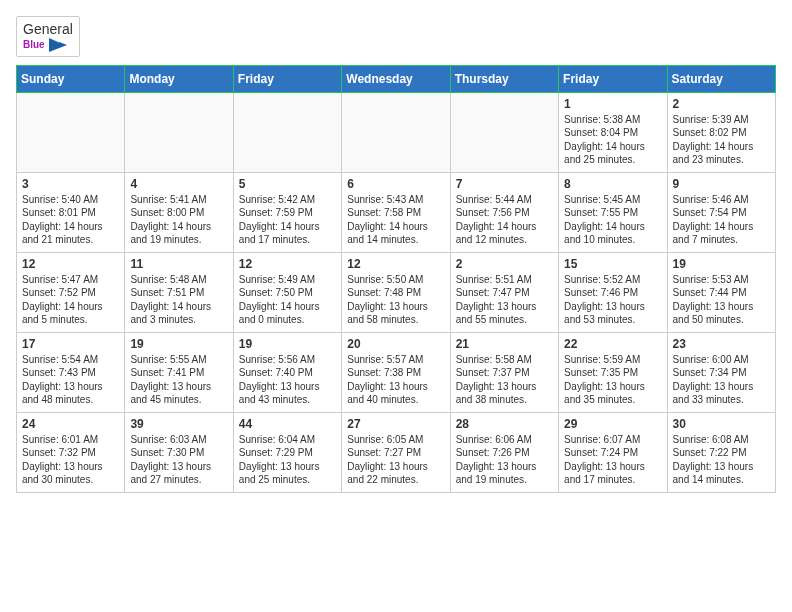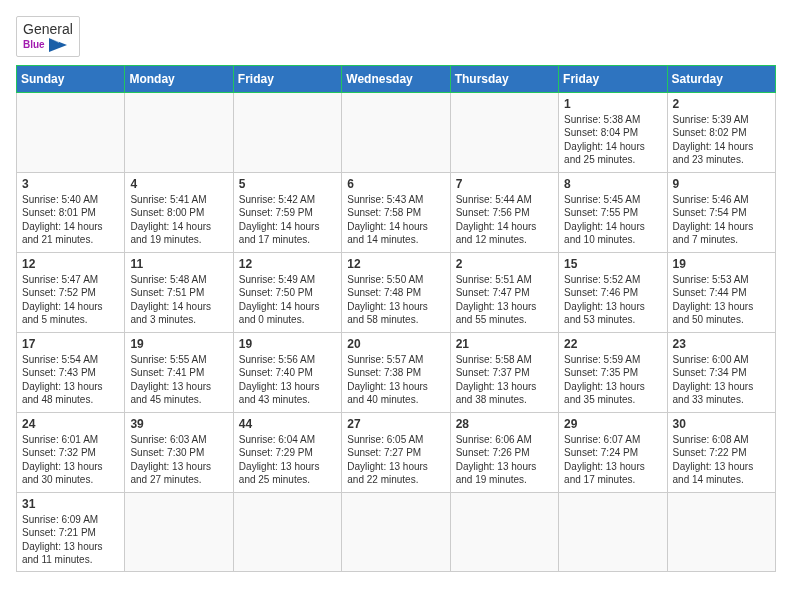--- a/index.html
+++ b/index.html
@@ -237,32 +237,20 @@
           <div class="day-info">Sunrise: 6:06 AM<br>Sunset: 7:26 PM<br>Daylight: 13 hours and 19 minutes.</div>
         </td>
         <td>
           <span class="day-number">29</span>
           <div class="day-info">Sunrise: 6:07 AM<br>Sunset: 7:24 PM<br>Daylight: 13 hours and 17 minutes.</div>
         </td>
         <td>
           <span class="day-number">30</span>
           <div class="day-info">Sunrise: 6:08 AM<br>Sunset: 7:22 PM<br>Daylight: 13 hours and 14 minutes.</div>
         </td>
-      </tr>
-      <tr>
-        <td class="last-row">
-          <span class="day-number">31</span>
-          <div class="day-info">Sunrise: 6:09 AM<br>Sunset: 7:21 PM<br>Daylight: 13 hours and 11 minutes.</div>
-        </td>
-        <td class="empty last-row"></td>
-        <td class="empty last-row"></td>
-        <td class="empty last-row"></td>
-        <td class="empty last-row"></td>
-        <td class="empty last-row"></td>
-        <td class="empty last-row"></td>
       </tr>
     </tbody>
 </table>
 
 <style>
   .logo { align-items: flex-start; }
   .logo-wrapper {
     display: flex;
     flex-direction: column;
     align-items: flex-start;

